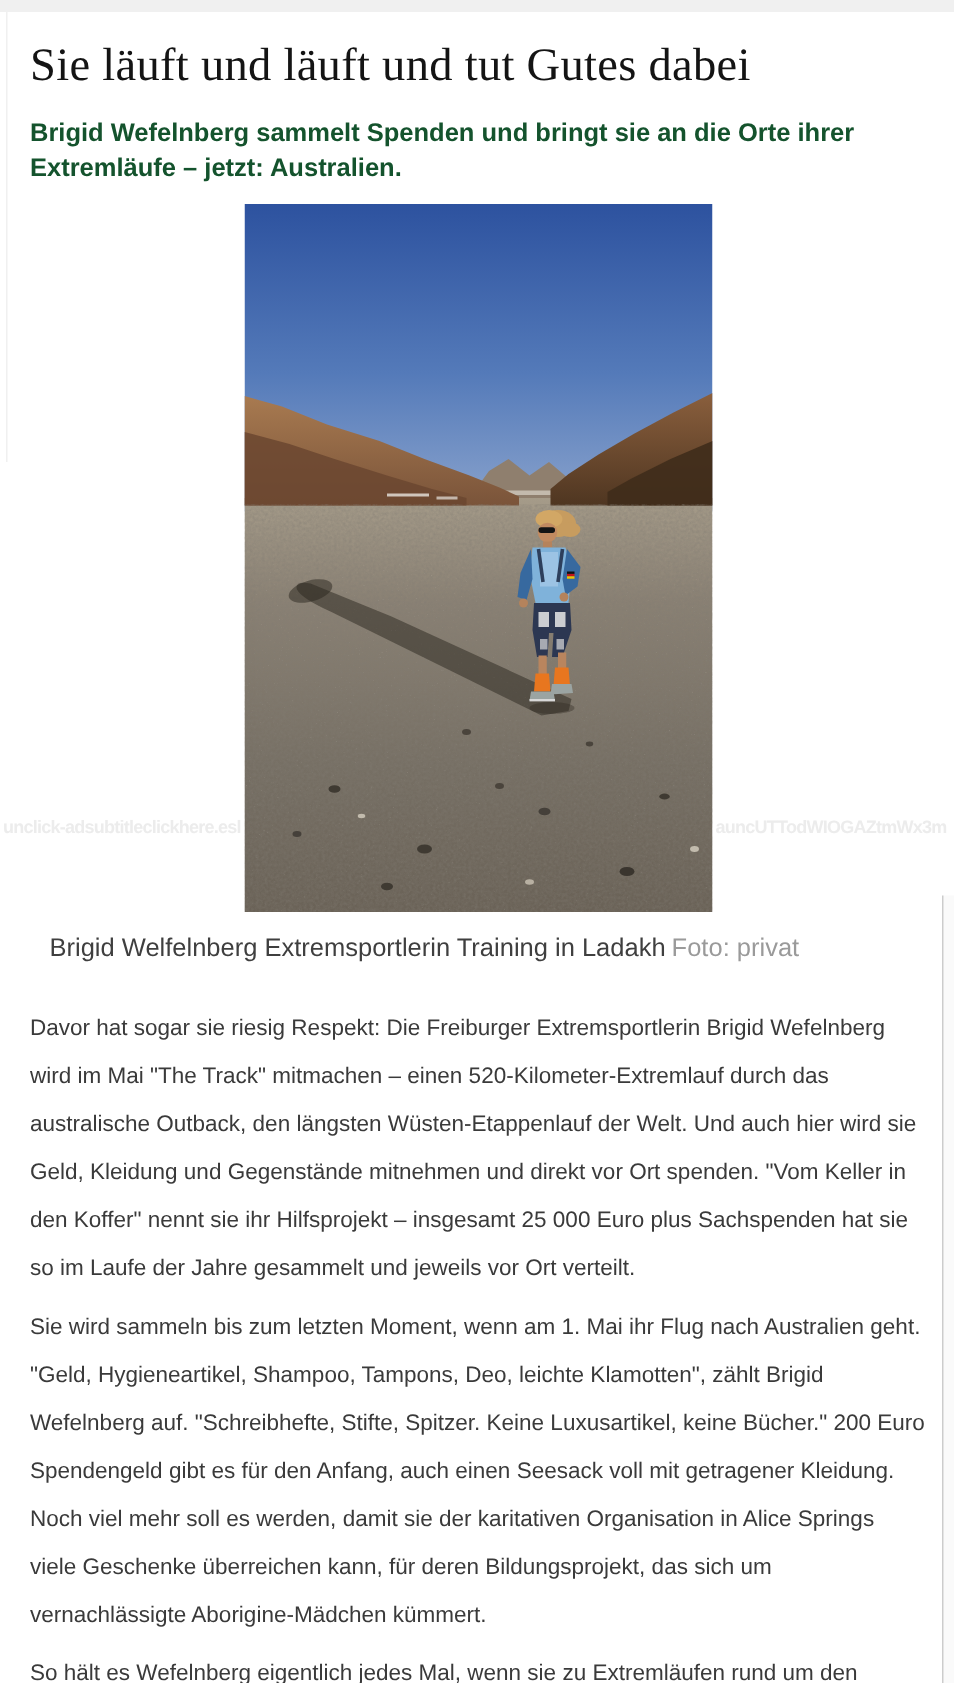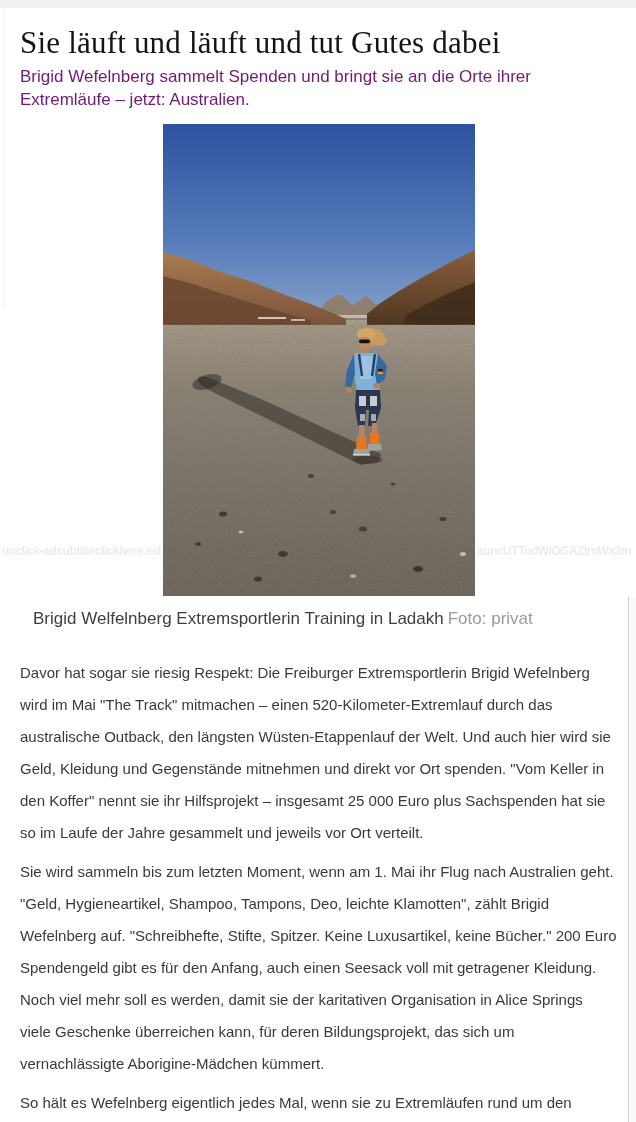--- a/index.html
+++ b/index.html
@@ -29,28 +29,28 @@
   }
   .content {
     padding: 0 19px 0 20px;
   }
   h1.headline {
     font-family: "Liberation Serif", "DejaVu Serif", serif;
     font-weight: 400;
     font-size: 31px;
     line-height: 36px;
     color: #141414;
-    margin: 17px 0 4px 0;
+    margin: 17px 0 16px 0;
     letter-spacing: 0.2px;
   }
   .subheadline {
     font-size: 17px;
-    font-weight: 400;
+    font-weight: 700;
     line-height: 23px;
-    color: #701a75;
+    color: #14532d;
     margin: 0;
   }
   figure.photo-figure {
     margin: 13px 0 0 0;
     padding: 0;
     text-align: center;
   }
   .photo-frame {
     display: inline-block;
     width: 312px; height: 472px;

